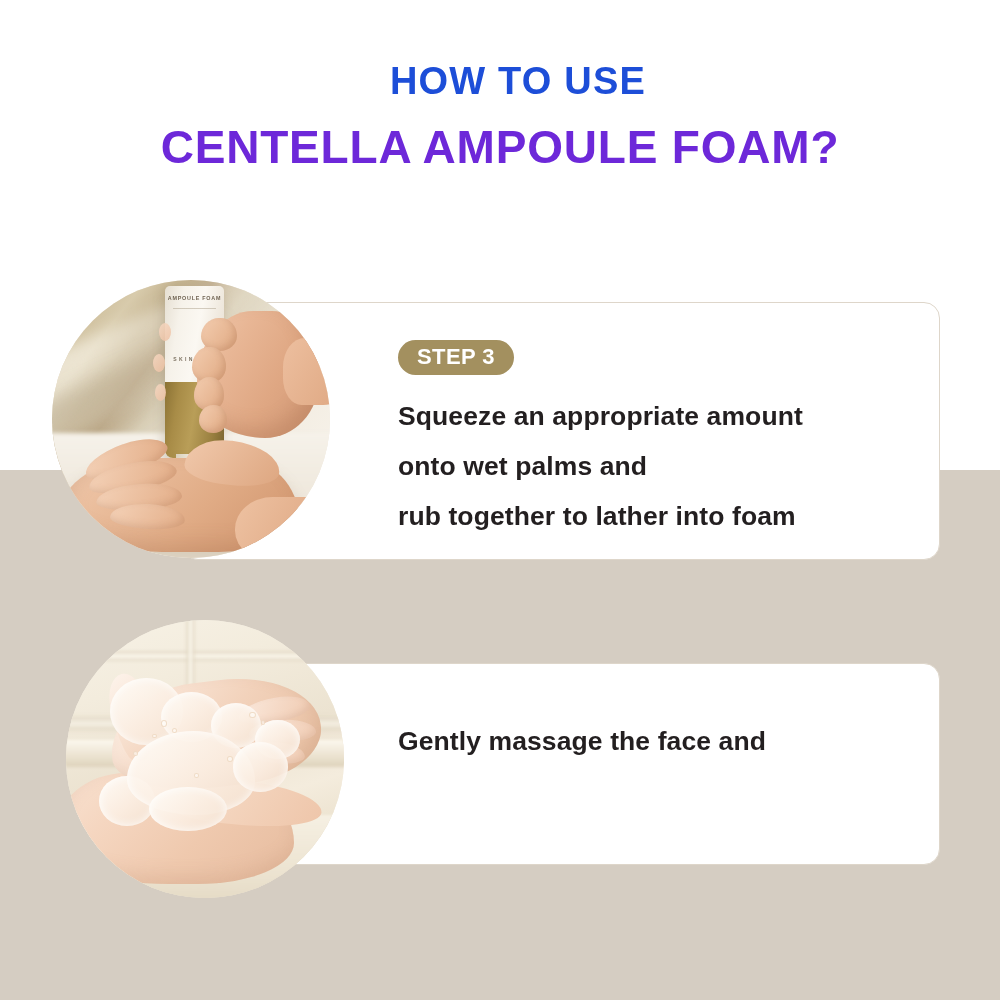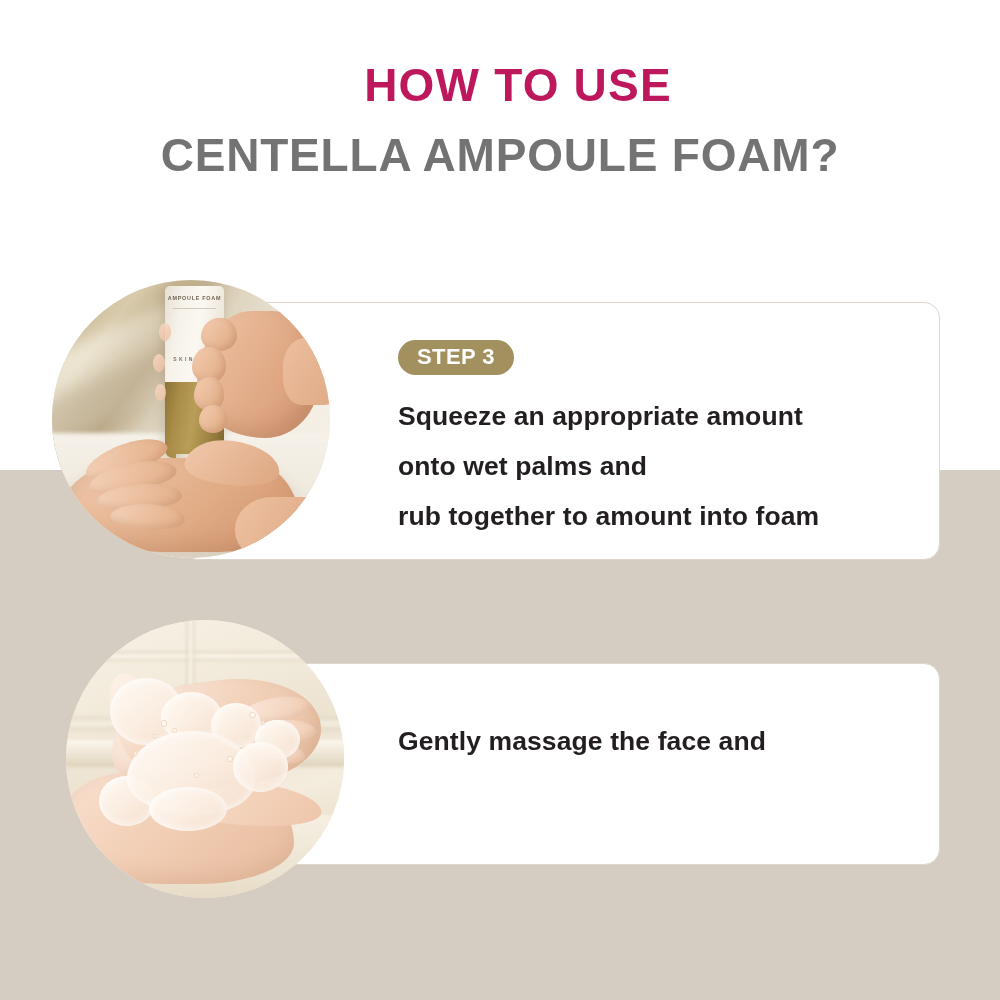--- a/index.html
+++ b/index.html
@@ -27,34 +27,34 @@
 
   
   .headings {
     position:absolute;
     left:0; top:62px;
     width:1000px;
     text-align:center;
     z-index:6;
   }
   .title-main {
-    font-size:46px;
+    font-size:38px;
     font-weight:bold;
     letter-spacing:1.2px;
-    color:#be185d;
+    color:#1d4ed8;
     line-height:1.0;
     white-space:nowrap;
     margin-left:36px;
   }
   .title-sub {
     margin-top:24px;
     font-size:46px;
     font-weight:bold;
     letter-spacing:0.8px;
-    color:#737373;
+    color:#6d28d9;
     line-height:1.0;
     white-space:nowrap;
   }
   .card {
     position:absolute;
     background:#ffffff;
     border:1px solid #ded6ca;
     border-radius:16px;
     z-index:3;
   }
@@ -413,21 +413,21 @@
       <div class="palm-thumb"></div>
       <div class="palm-wrist"></div>
     </div>
   </div>
 
   <div class="card-body body-1">
     <span class="badge">STEP 3</span>
     <div class="desc">
       <span class="line">Squeeze an appropriate amount</span>
       <span class="line">onto wet palms and</span>
-      <span class="line">rub together to amount into foam</span>
+      <span class="line">rub together to lather into foam</span>
     </div>
   </div>
 
   <div class="card card-2"></div>
 
   <div class="photo-circle circle-2">
     <div class="p2">
       <div class="p2-bg"></div>
       <div class="p2-tile-h1"></div>
       <div class="p2-tile-v"></div>

